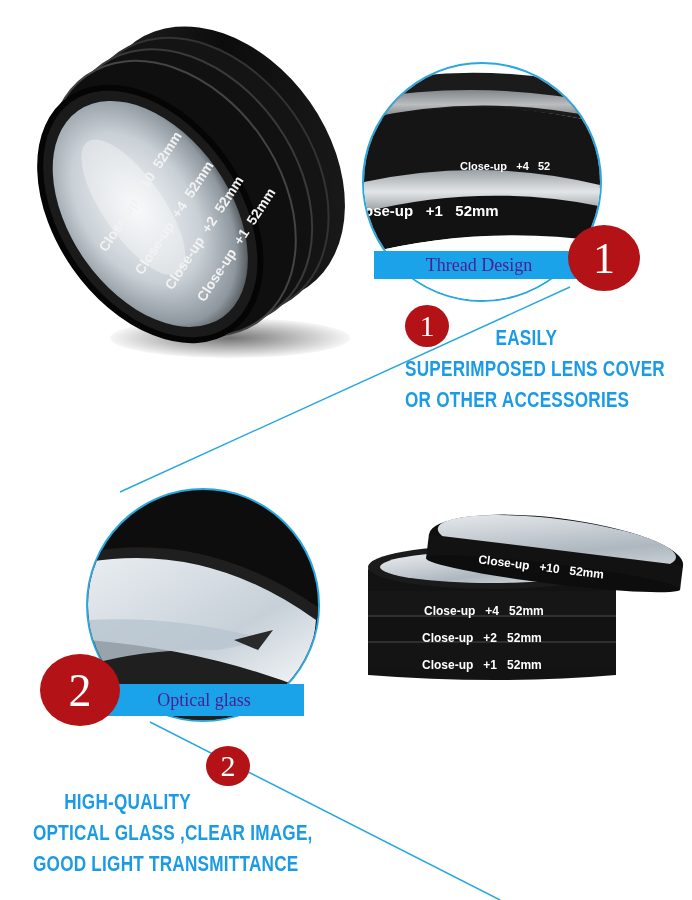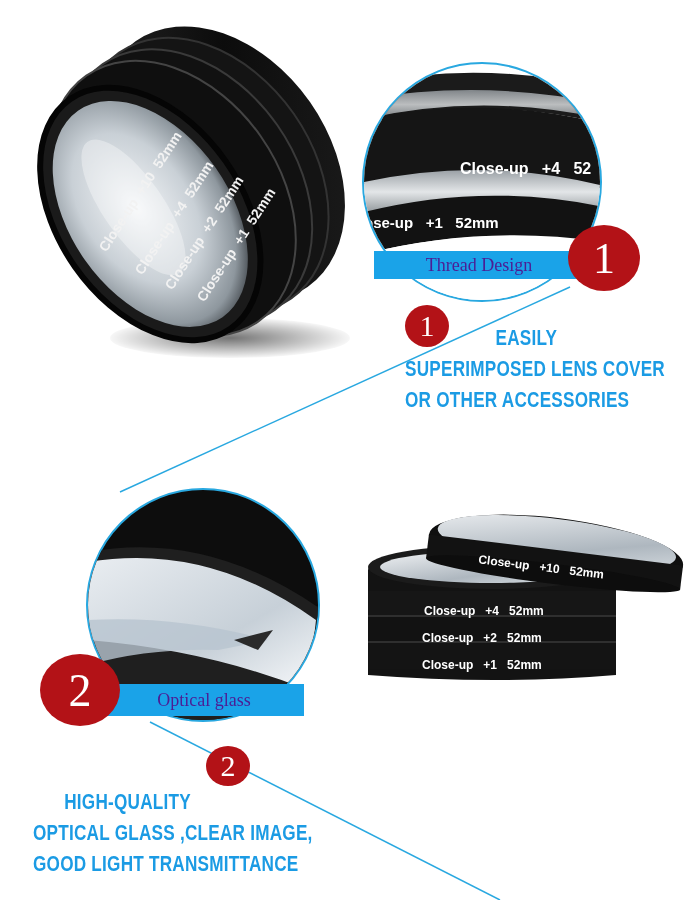--- a/index.html
+++ b/index.html
@@ -102,24 +102,24 @@
         <stop offset="100%" stop-color="#8d9397"></stop>
       </linearGradient>
     </defs>
     <path d="M0 20 Q120 -5 240 25 L240 60 Q120 30 0 60 Z" fill="#1b1b1b"></path>
     <path d="M0 35 Q120 15 240 40 L240 55 Q120 28 0 55 Z" fill="url(#silverG)" opacity="0.8"></path>
     <path d="M0 55 Q120 30 240 60 L240 125 Q120 95 0 120 Z" fill="#151515"></path>
     <path d="M0 118 Q120 92 240 122 L240 145 Q120 118 0 150 Z" fill="url(#silverG)"></path>
     <path d="M0 148 Q120 118 240 143 L240 178 Q120 160 0 190 Z" fill="#121212"></path>
     <path d="M0 190 Q120 160 240 180 L240 240 L0 240 Z" fill="#ffffff"></path>
   </svg>
-  <div class="band" style="left:96px; top:96px; font-size:16px;">
+  <div class="band" style="left:96px; top:96px; font-size:11px;">
     <span>Close-up</span>&nbsp;&nbsp;&nbsp;<span>+4</span>&nbsp;&nbsp;&nbsp;<span>52</span>
   </div>
-  <div class="band" style="left:0px; top:150px; font-size:15px;text-align:center;">
+  <div class="band" style="left:0px; top:138px; font-size:15px;text-align:center;">
     <span>ose-up</span>&nbsp;&nbsp;&nbsp;<span>+1</span>&nbsp;&nbsp;&nbsp;<span>52mm</span>
   </div>
 </div>
 
 <div class="abs blue-bar bar-1">
   <span>Thread Design</span>
 </div>
 <div class="badge badge-big-1">
   <span>1</span>
 </div>

